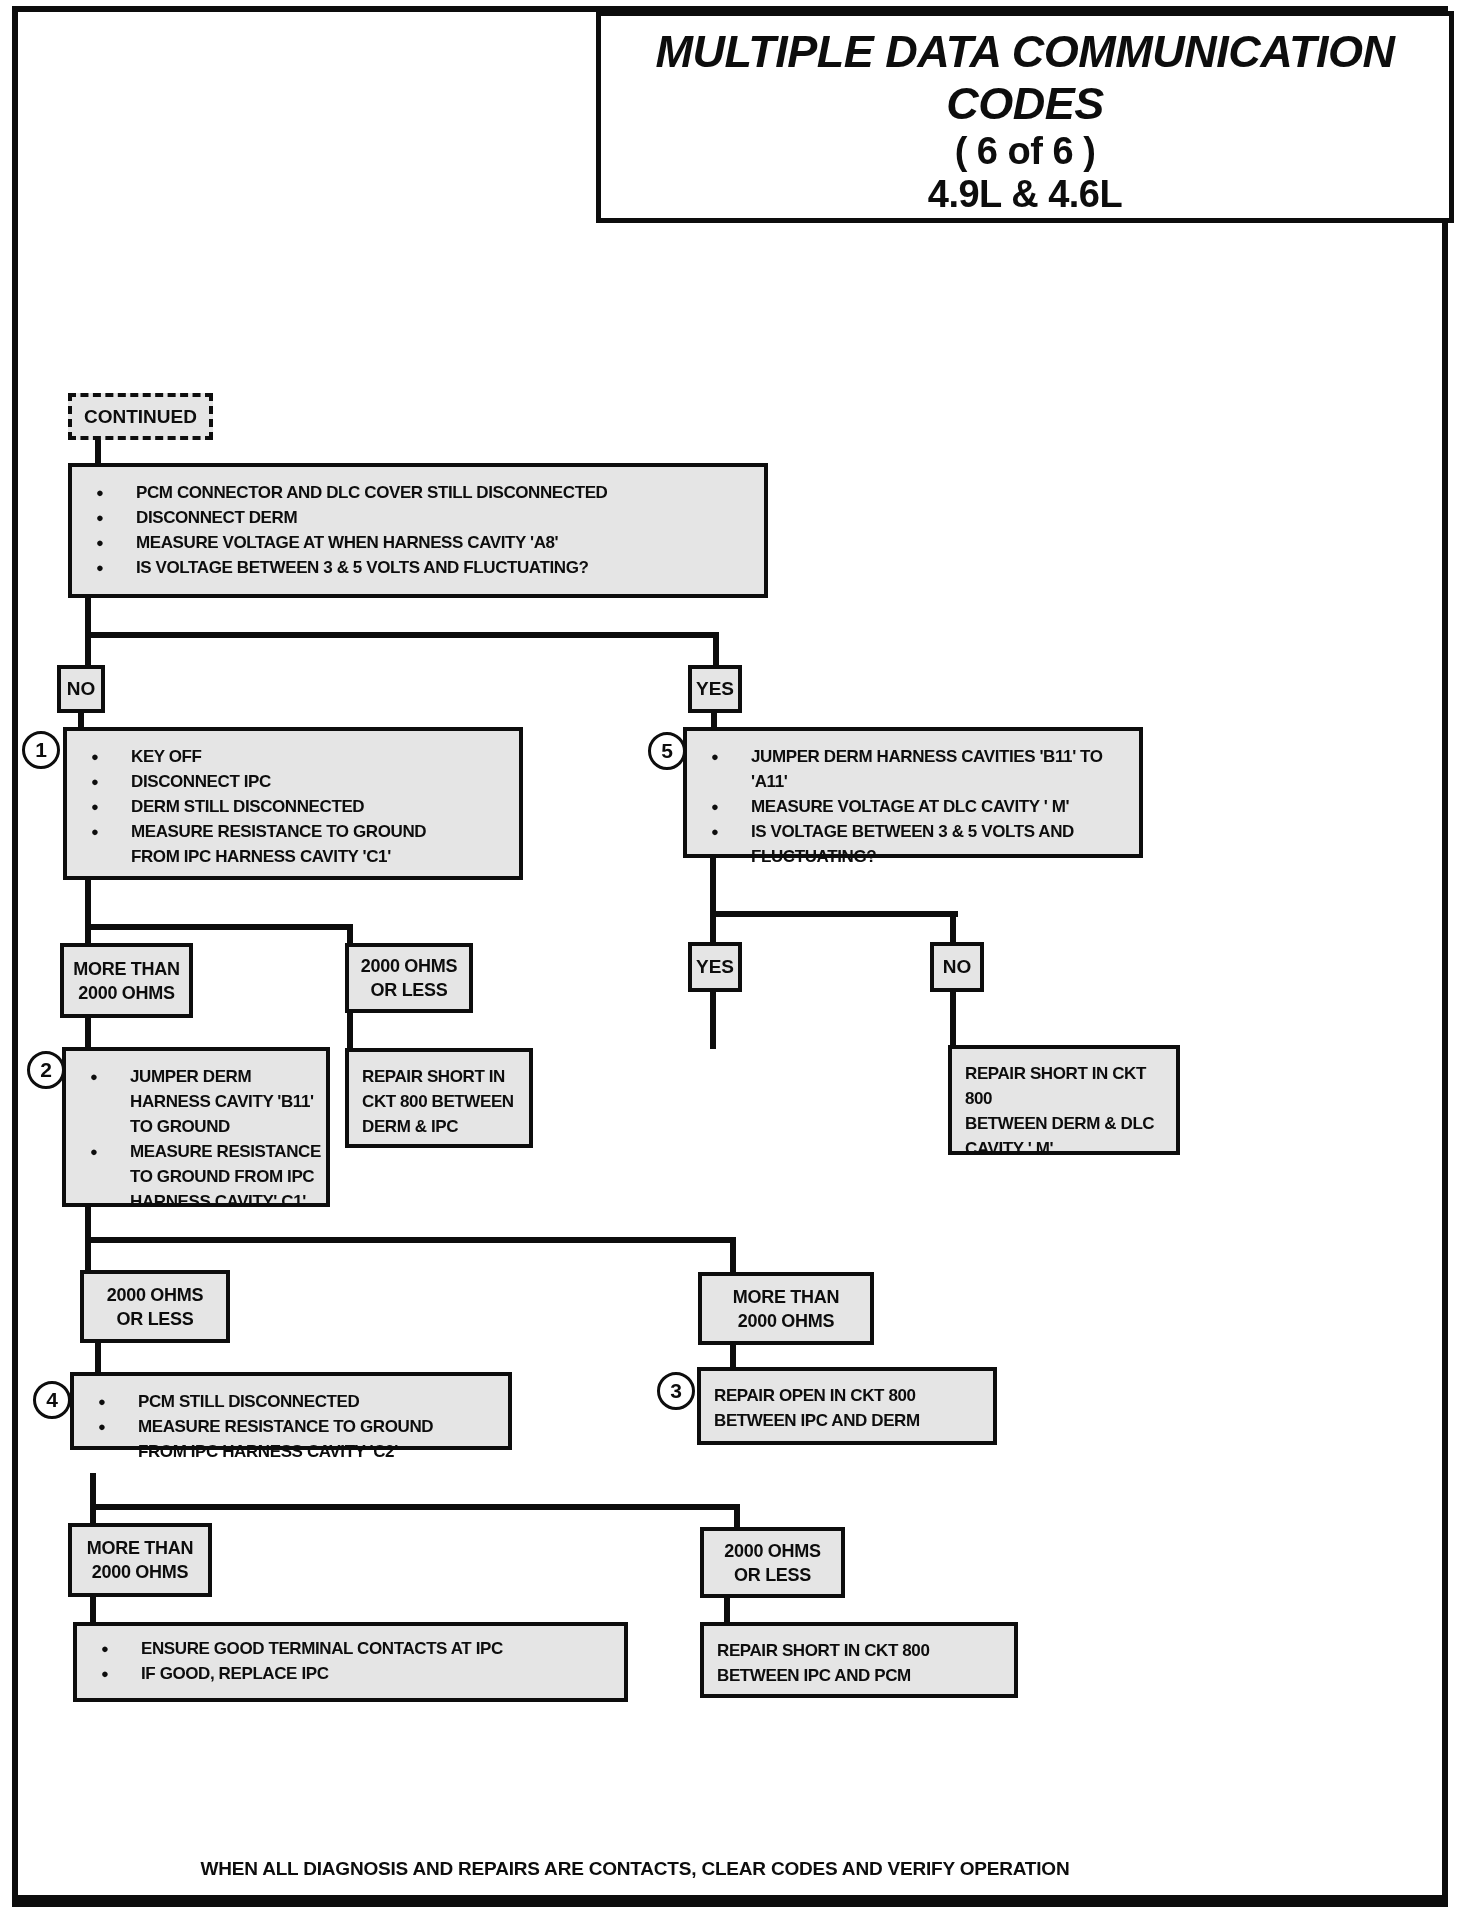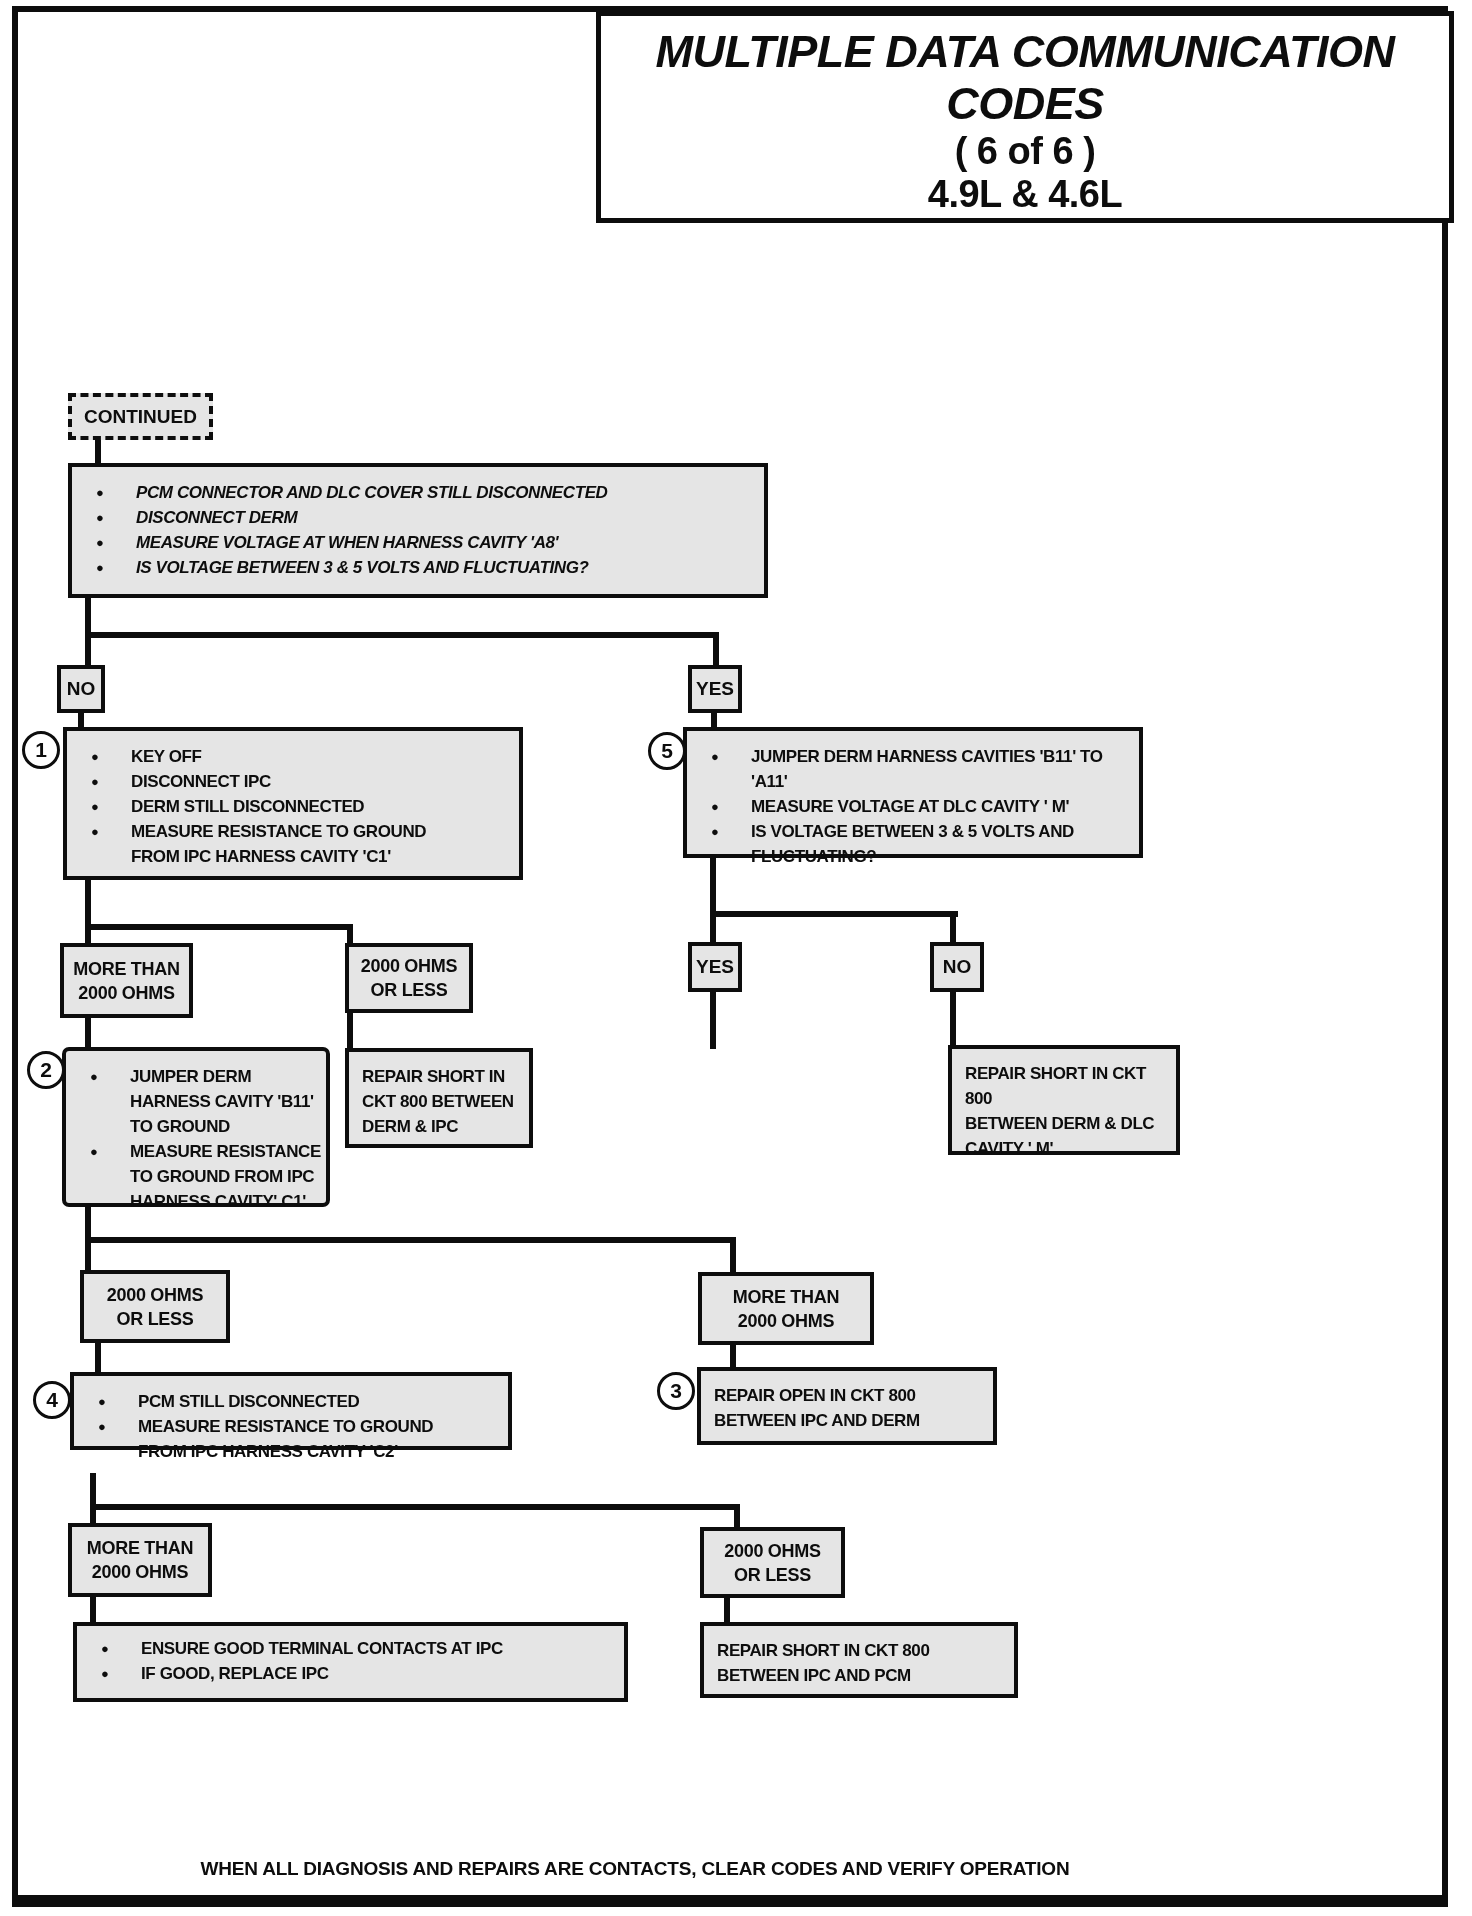--- a/index.html
+++ b/index.html
@@ -90,21 +90,21 @@
   <div class="ln" style="left:90px;top:1473px;width:6px;height:51px;"></div>
   <div class="ln" style="left:90px;top:1504px;width:650px;height:6px;"></div>
   <div class="ln" style="left:734px;top:1504px;width:6px;height:24px;"></div>
   <div class="ln" style="left:90px;top:1595px;width:6px;height:28px;"></div>
   <div class="ln" style="left:724px;top:1597px;width:6px;height:26px;"></div>
 
   <div class="box dashedbox" style="left:68px;top:393px;width:145px;height:47px;">
     <div class="continued-label">CONTINUED</div>
   </div>
 
-  <div class="box" style="left:68px;top:463px;width:700px;height:135px;font-style:italic;">
+  <div class="box" style="left:68px;top:463px;width:700px;height:135px;">
     <ul class="blist">
       <li>PCM CONNECTOR AND DLC COVER STILL DISCONNECTED</li>
       <li>DISCONNECT DERM</li>
       <li>MEASURE VOLTAGE AT WHEN HARNESS CAVITY 'A8'</li>
       <li>IS VOLTAGE BETWEEN 3 &amp; 5 VOLTS AND FLUCTUATING?</li>
     </ul>
   </div>
 
   <div class="box yn" style="left:57px;top:665px;width:48px;height:48px;">NO</div>
   <div class="box yn" style="left:688px;top:665px;width:54px;height:48px;">YES</div>
@@ -129,21 +129,21 @@
 FLUCTUATING?</li>
     </ul>
   </div>
 
   <div class="box lbl" style="left:60px;top:943px;width:133px;height:75px;">MORE THAN
 2000 OHMS</div>
   <div class="box lbl" style="left:345px;top:943px;width:128px;height:70px;">2000 OHMS
 OR LESS</div>
 
   <div class="circ" style="left:27px;top:1051px;">2</div>
-  <div class="box" style="left:62px;top:1047px;width:268px;height:160px;border-radius:7px;">
+  <div class="box" style="left:62px;top:1047px;width:268px;height:160px;">
     <ul class="blist" style="padding-right:2px;">
       <li>JUMPER DERM
 HARNESS CAVITY 'B11'
 TO GROUND</li>
       <li>MEASURE RESISTANCE
 TO GROUND FROM IPC
 HARNESS CAVITY' C1'</li>
     </ul>
   </div>
 

